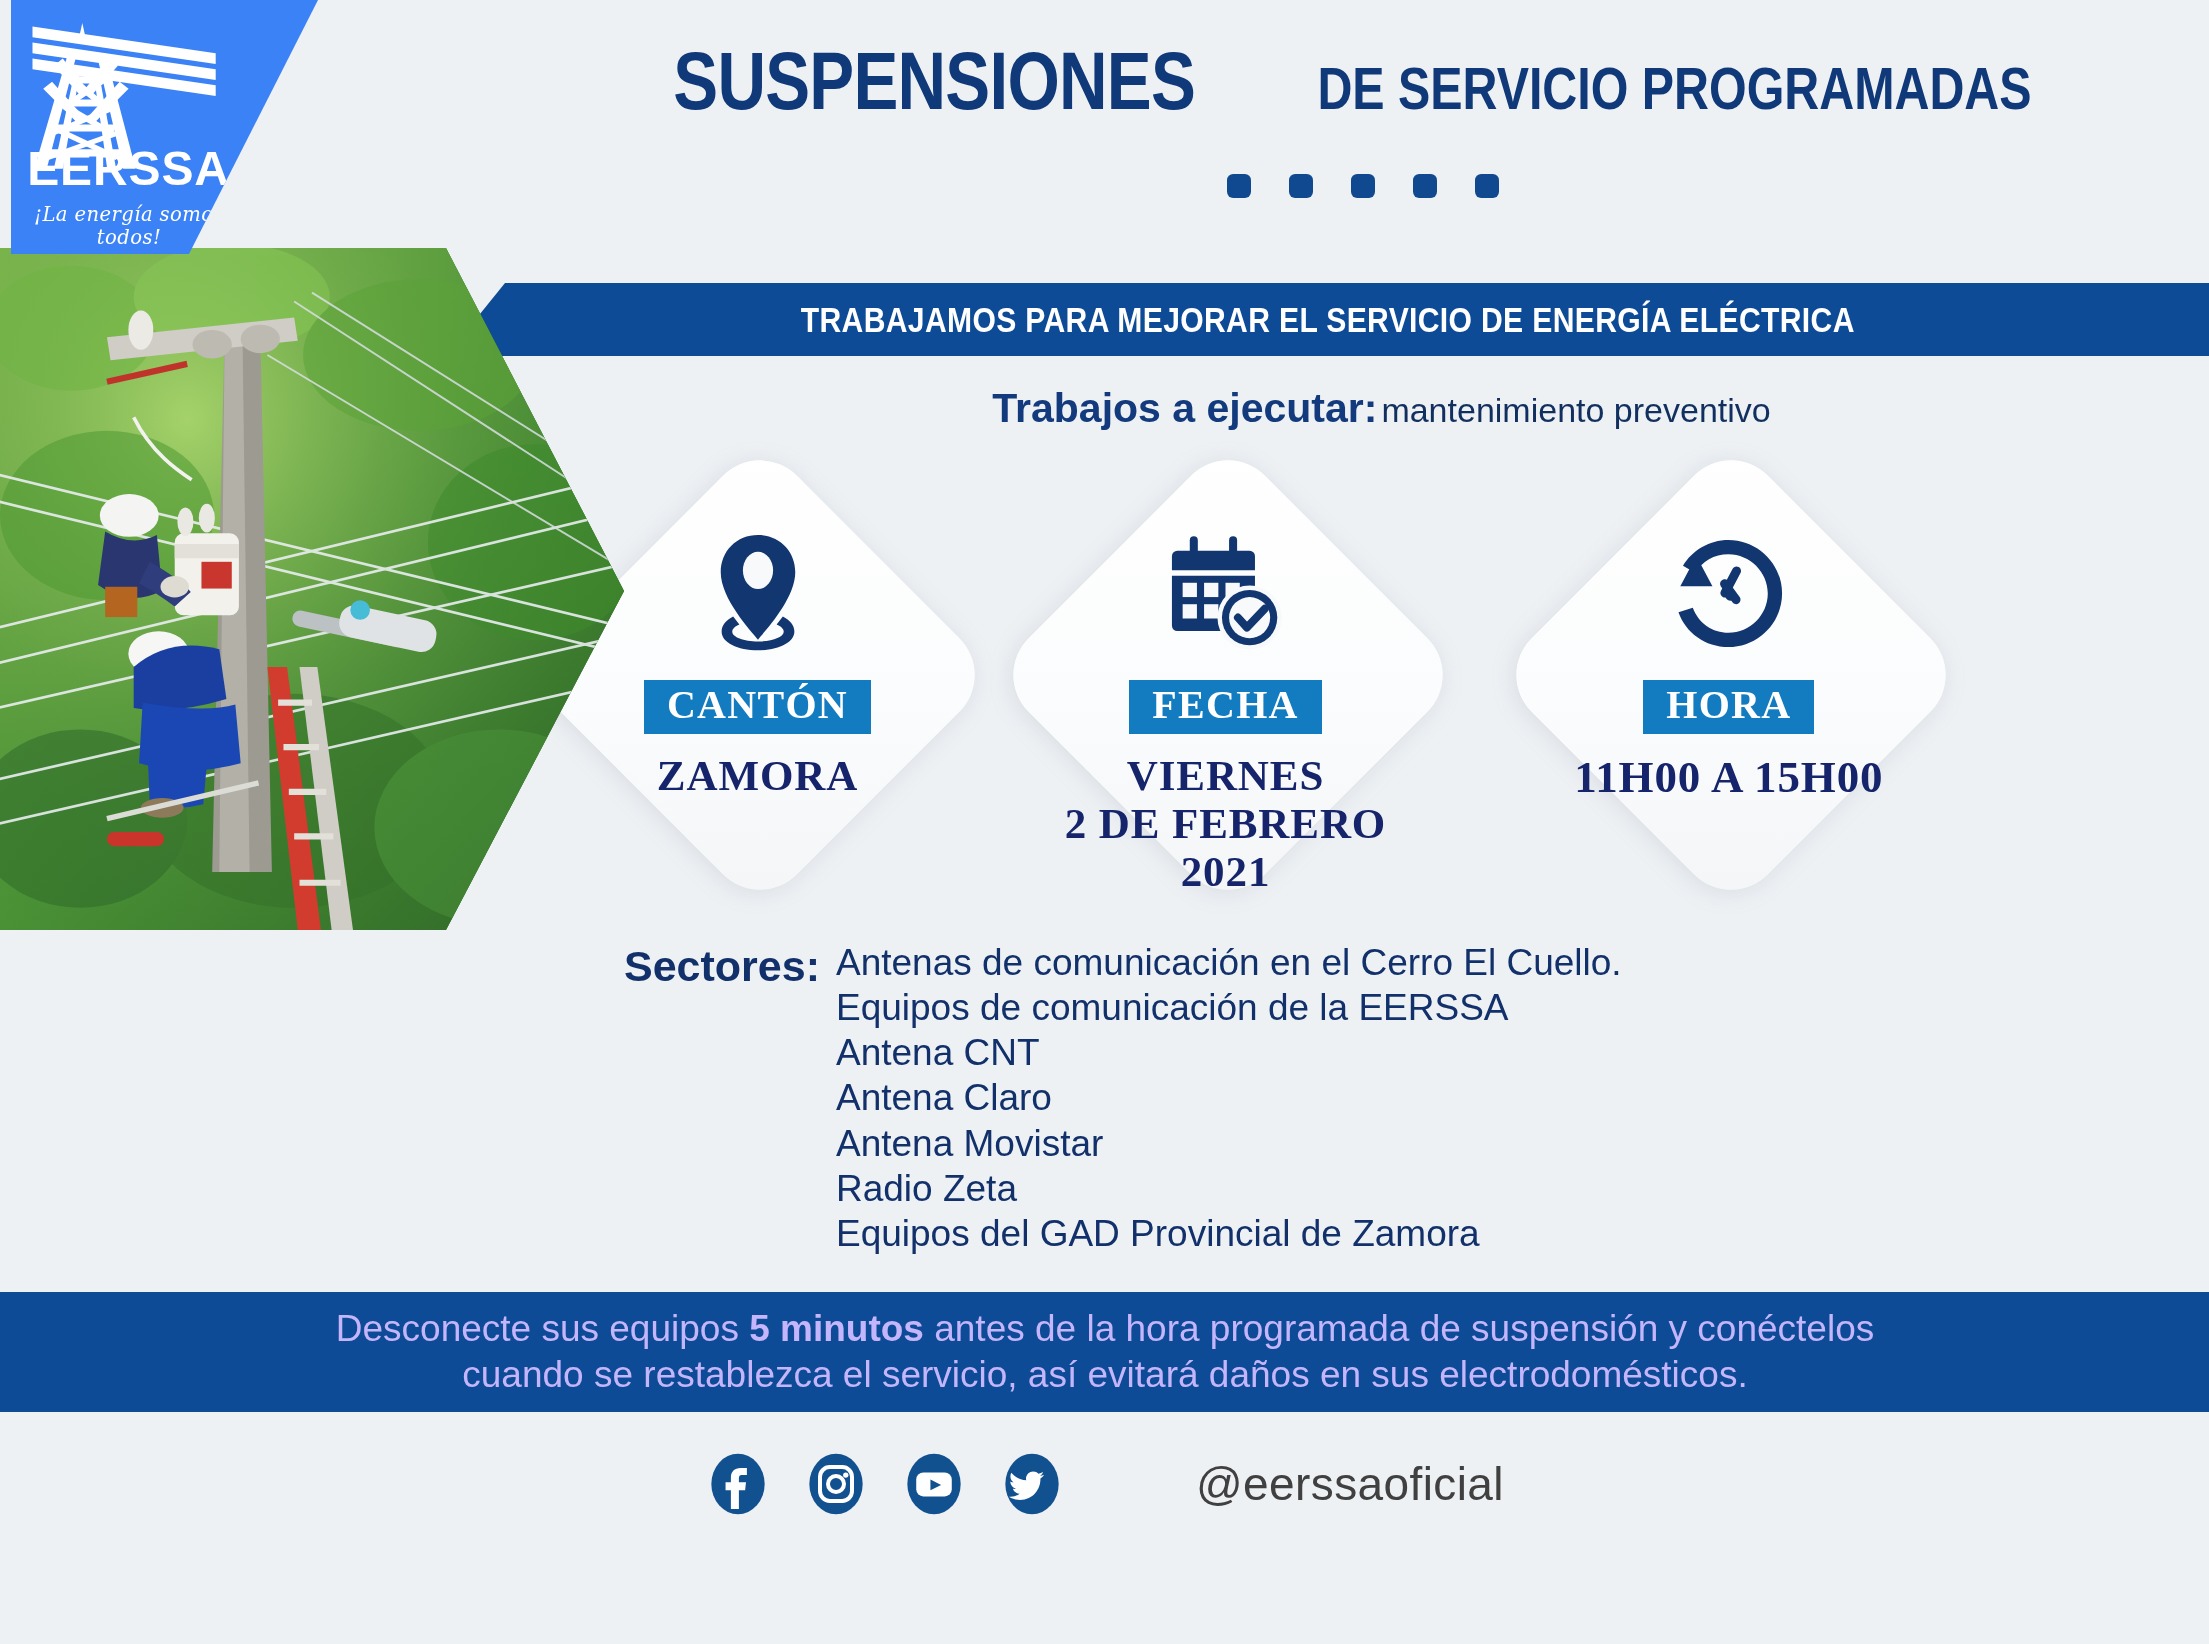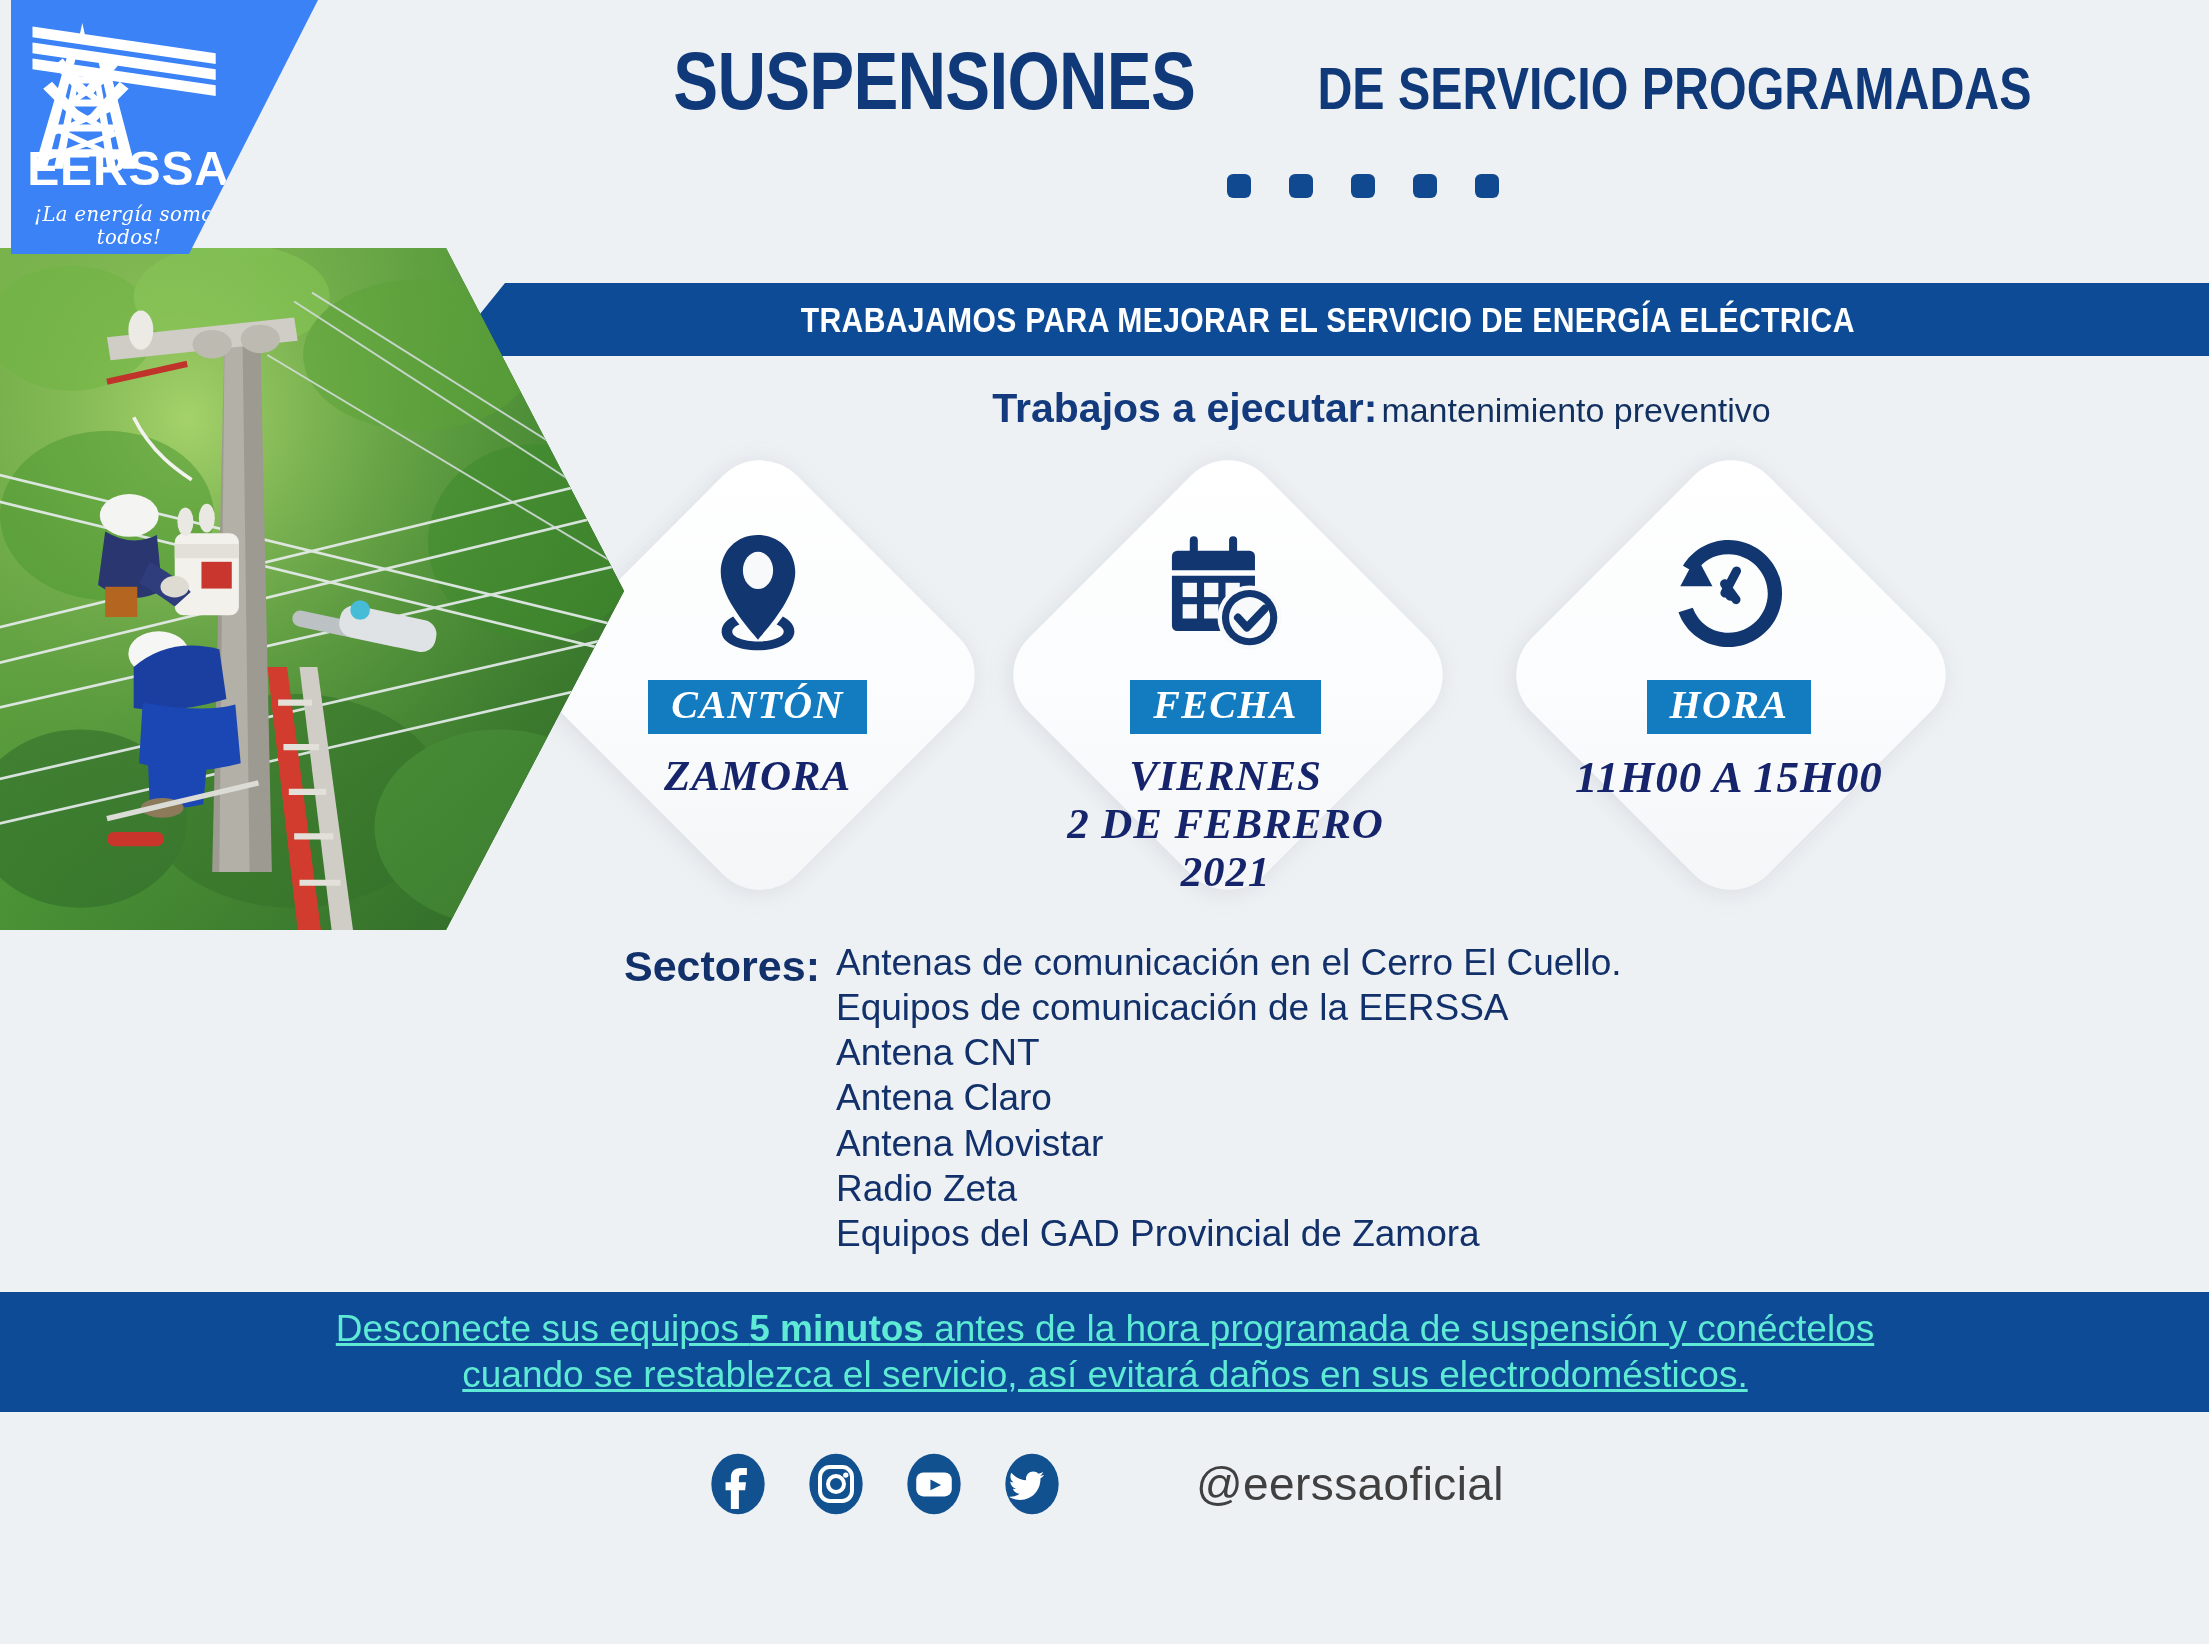--- a/index.html
+++ b/index.html
@@ -92,21 +92,21 @@
   
   .cards{position:absolute;left:517px;top:499px;width:1693px;height:463px;z-index:2;}
   .card{position:absolute;top:0;width:481px;height:481px;}
   .card .diamond{
     position:absolute;left:76px;top:9px;width:334px;height:334px;
     background:linear-gradient(135deg,#ffffff 0%,#fbfcfd 55%,#f3f5f7 100%);
     border-radius:52px;transform:rotate(45deg);
     box-shadow:0 3.6px 23px rgba(120,135,150,.18);
   }
   .card .content{position:absolute;left:0;top:0;width:481px;height:481px;
-     display:flex;flex-direction:column;align-items:center;z-index:2;font-style:italic;}
+     display:flex;flex-direction:column;align-items:center;z-index:2;}
   .card .icon{height:134px;display:flex;align-items:center;justify-content:center;margin-top:27px;}
   .badge{
     background:#137cc1;color:#fff;
     font-family:"Liberation Serif",serif;font-weight:bold;
     font-size:40px;letter-spacing:1.3px;
     padding:4.5px 23px 8px 23px;margin-top:19.6px;line-height:1.05;
   }
   .value{
     margin-top:18px;text-align:center;color:#16256b;
     font-family:"Liberation Serif",serif;font-weight:bold;
@@ -132,22 +132,22 @@
     font-family:"Liberation Sans Narrow","Liberation Sans",sans-serif;
     font-weight:normal;font-size:37px;color:#12316b;line-height:1.22;white-space:nowrap;
   }
 
   
   .bottom-banner{
     position:absolute;left:0;top:1292px;width:2210px;height:120px;background:#0d4b96;z-index:4;
     display:flex;flex-direction:column;align-items:center;justify-content:center;
   }
   .bb-line{
-    color:#5eead4;font-family:"Liberation Sans Narrow","Liberation Sans",sans-serif;
-    font-size:37px;line-height:1.25;white-space:nowrap;text-decoration:underline;
+    color:#c4b5fd;font-family:"Liberation Sans Narrow","Liberation Sans",sans-serif;
+    font-size:37px;line-height:1.25;white-space:nowrap;
   }
   .bb-line b{font-weight:bold;}
 
   
   .social{
     position:absolute;left:0;top:1426px;width:2210px;height:116px;z-index:4;
     display:flex;align-items:center;justify-content:center;gap:34px;
   }
   .soc-ico{width:64px;height:64px;display:block;}
   .handle{

